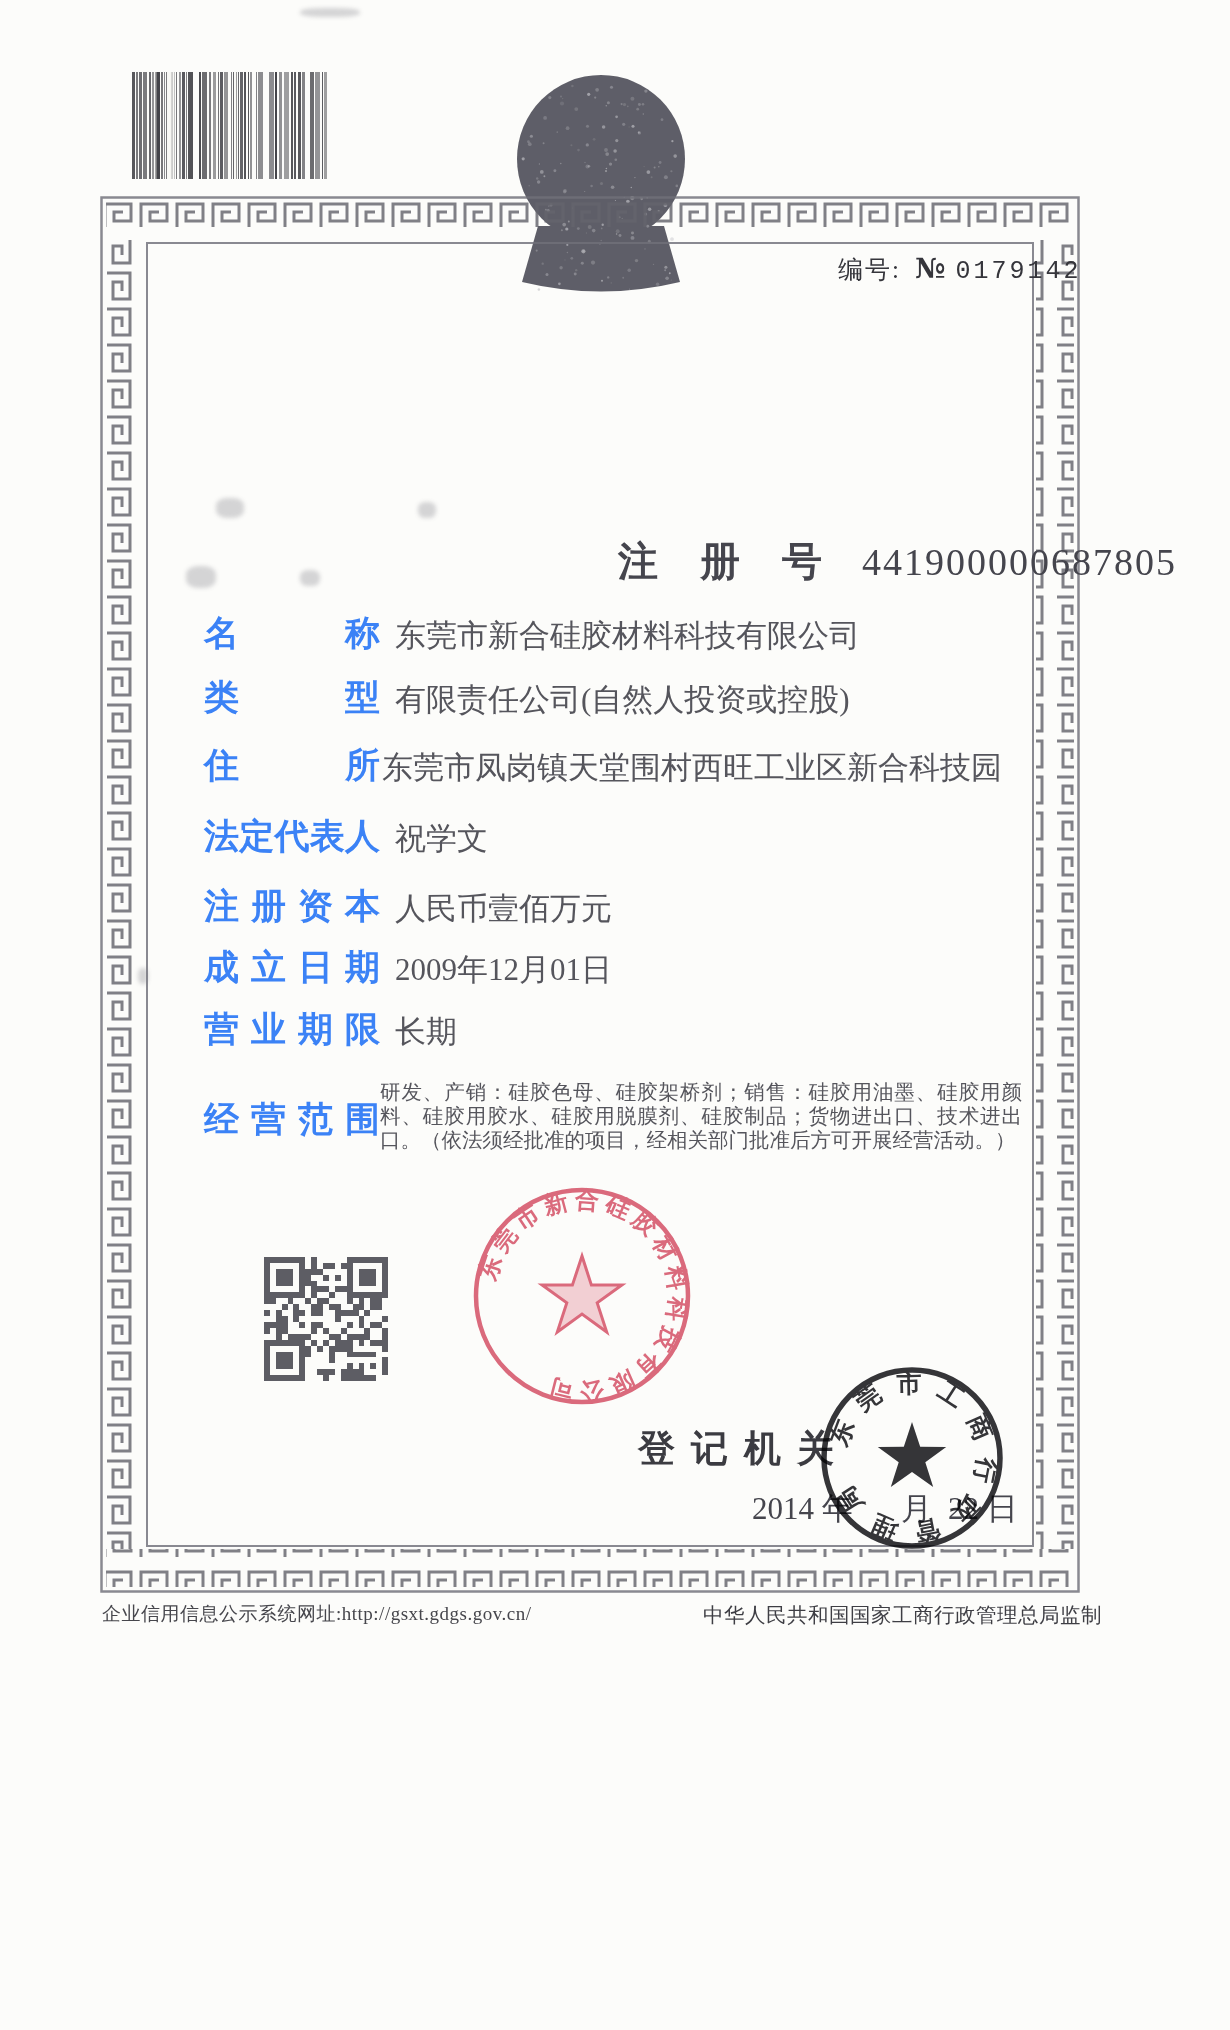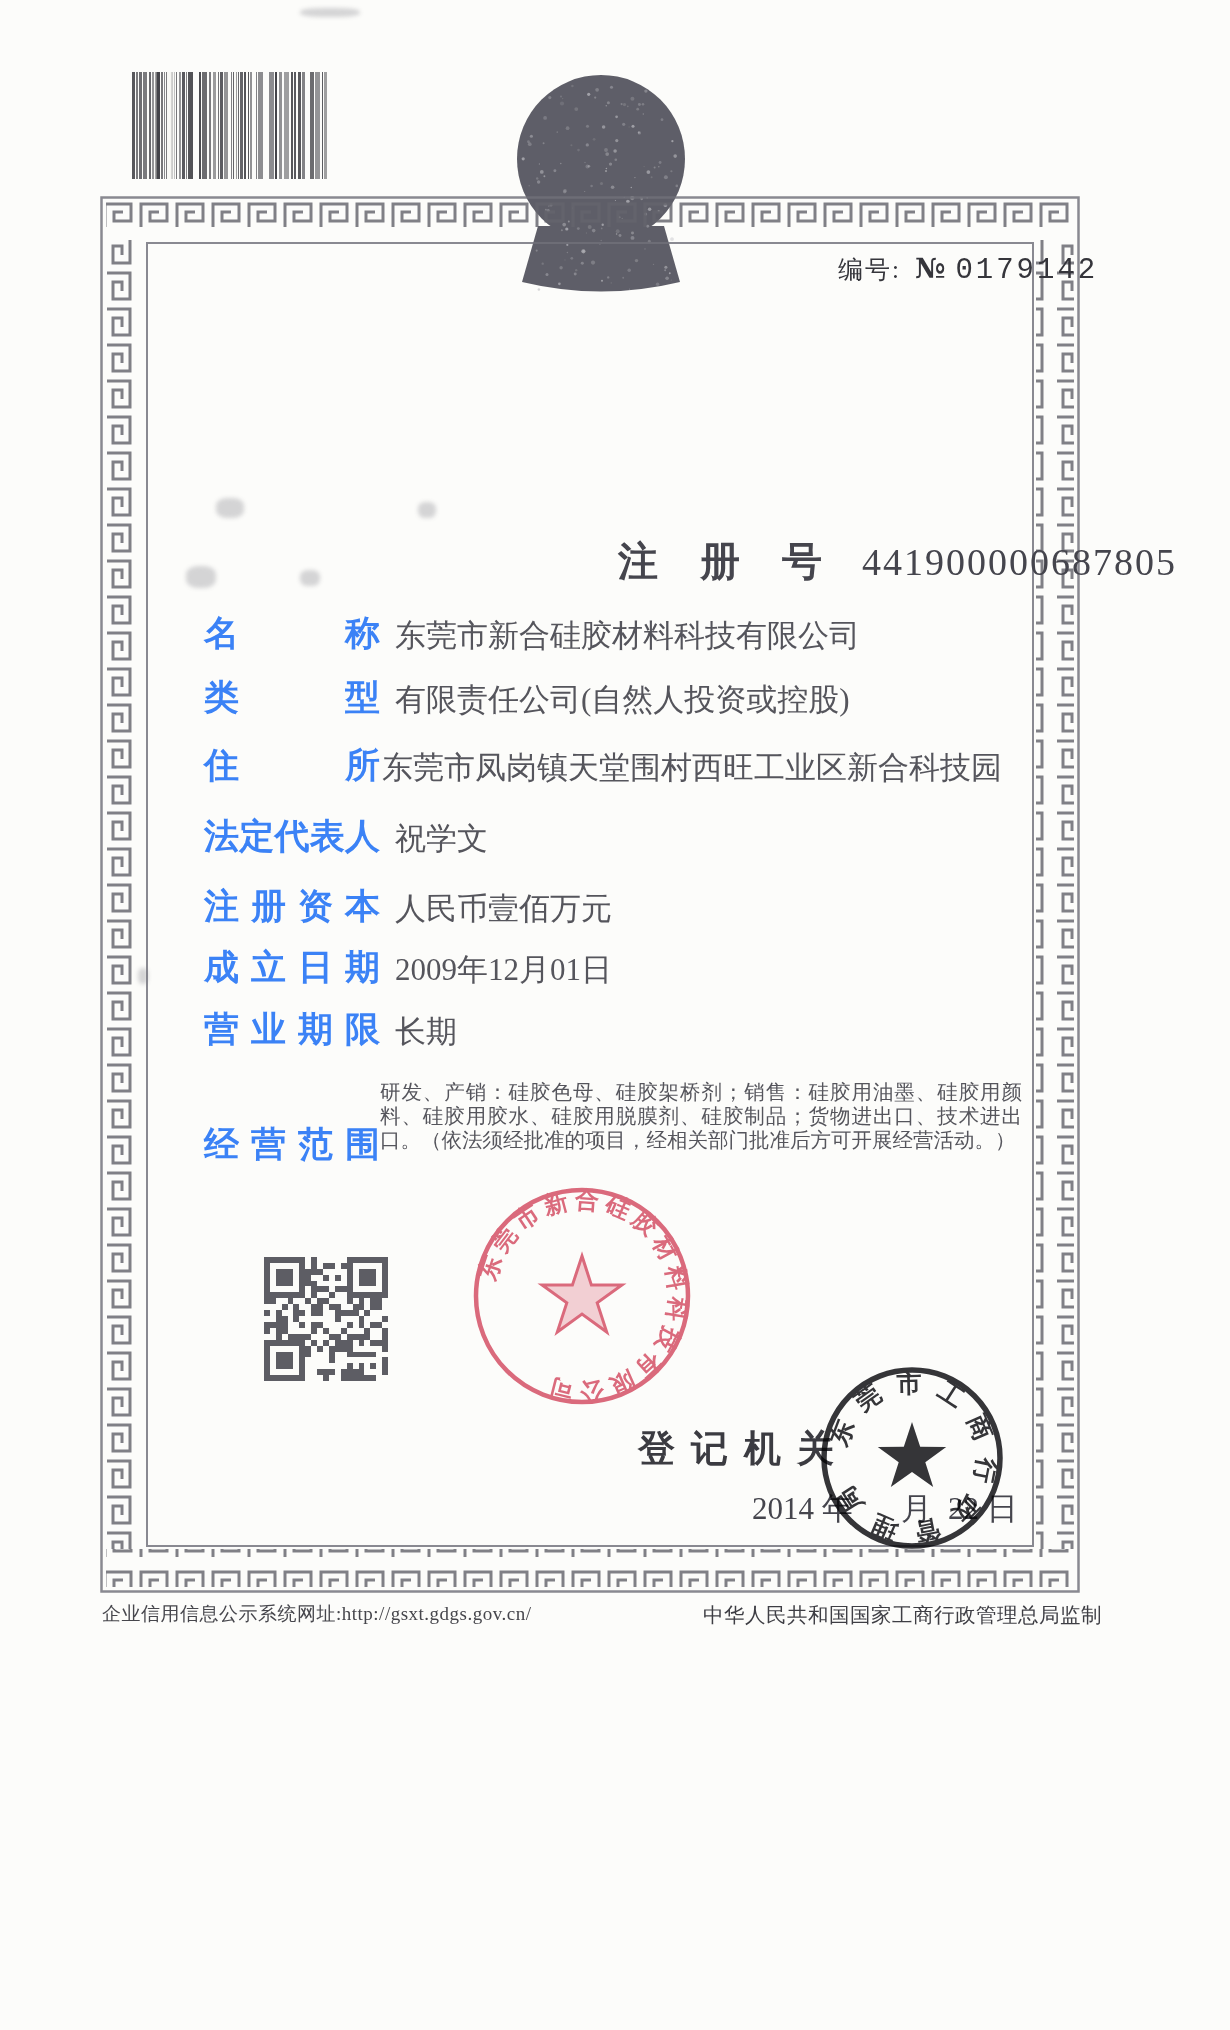--- a/index.html
+++ b/index.html
@@ -12,21 +12,21 @@
   .abs{position:absolute;}
   
   .barcode{left:132px; top:72px; width:196px; height:107px; filter:blur(.45px); opacity:.88;}
   
   .emblem{left:494px; top:68px; width:216px; height:228px; filter:blur(.7px); opacity:.93;}
   
   .frame{left:100px; top:196px; width:980px; height:1397px; opacity:.82; filter:blur(.3px);}
   
   .serial{left:838px; top:252px; font-size:25px; letter-spacing:2px; color:#35353b; white-space:nowrap;}
   .serial .no-symbol{font-weight:bold; font-size:28px; padding:0 8px 0 14px; font-family:"DejaVu Serif",serif;}
-  .serial .no-digits{font-family:"Liberation Mono","DejaVu Sans Mono",monospace; font-size:29px; letter-spacing:3px;}
+  .serial .no-digits{font-family:"Liberation Mono","DejaVu Sans Mono",monospace; font-size:25px; letter-spacing:3px;}
   
   .title{
     left:286px; top:318px; width:700px;
     font-family:"DejaVu Sans","Liberation Sans",sans-serif;
     font-size:148px; font-weight:900; letter-spacing:56px; line-height:1;
     color:#26262b; white-space:nowrap; text-shadow:0 0 1px #3a3a40;
   }
   
   .regno{left:618px; top:534px; white-space:nowrap; color:#45454d;}
   .regno .rlab{font-size:40px; letter-spacing:16px; font-weight:600;}
@@ -310,21 +310,21 @@
 
   <div class="abs flabel" style="top:883px">注册资本</div>
   <div class="abs fvalue" style="top:888px">人民币壹佰万元</div>
 
   <div class="abs flabel" style="top:944px">成立日期</div>
   <div class="abs fvalue" style="top:949px">2009年12月01日</div>
 
   <div class="abs flabel" style="top:1006px">营业期限</div>
   <div class="abs fvalue" style="top:1011px">长期</div>
 
-  <div class="abs flabel" style="top:1121px">经营范围</div>
+  <div class="abs flabel" style="top:1096px">经营范围</div>
   <div class="abs fvalue small" style="top:1080px">研发、产销：硅胶色母、硅胶架桥剂；销售：硅胶用油墨、硅胶用颜料、硅胶用胶水、硅胶用脱膜剂、硅胶制品；货物进出口、技术进出口。（依法须经批准的项目，经相关部门批准后方可开展经营活动。）</div>
 
   <svg class="abs qr" id="qr-svg" viewBox="0 0 23 23" shape-rendering="crispEdges">
       <rect x="1" y="1" width="1" height="1" fill="#42424a"></rect>
       <rect x="2" y="1" width="1" height="1" fill="#42424a"></rect>
       <rect x="3" y="1" width="1" height="1" fill="#42424a"></rect>
       <rect x="4" y="1" width="1" height="1" fill="#42424a"></rect>
       <rect x="5" y="1" width="1" height="1" fill="#42424a"></rect>
       <rect x="6" y="1" width="1" height="1" fill="#42424a"></rect>
       <rect x="7" y="1" width="1" height="1" fill="#42424a"></rect>

